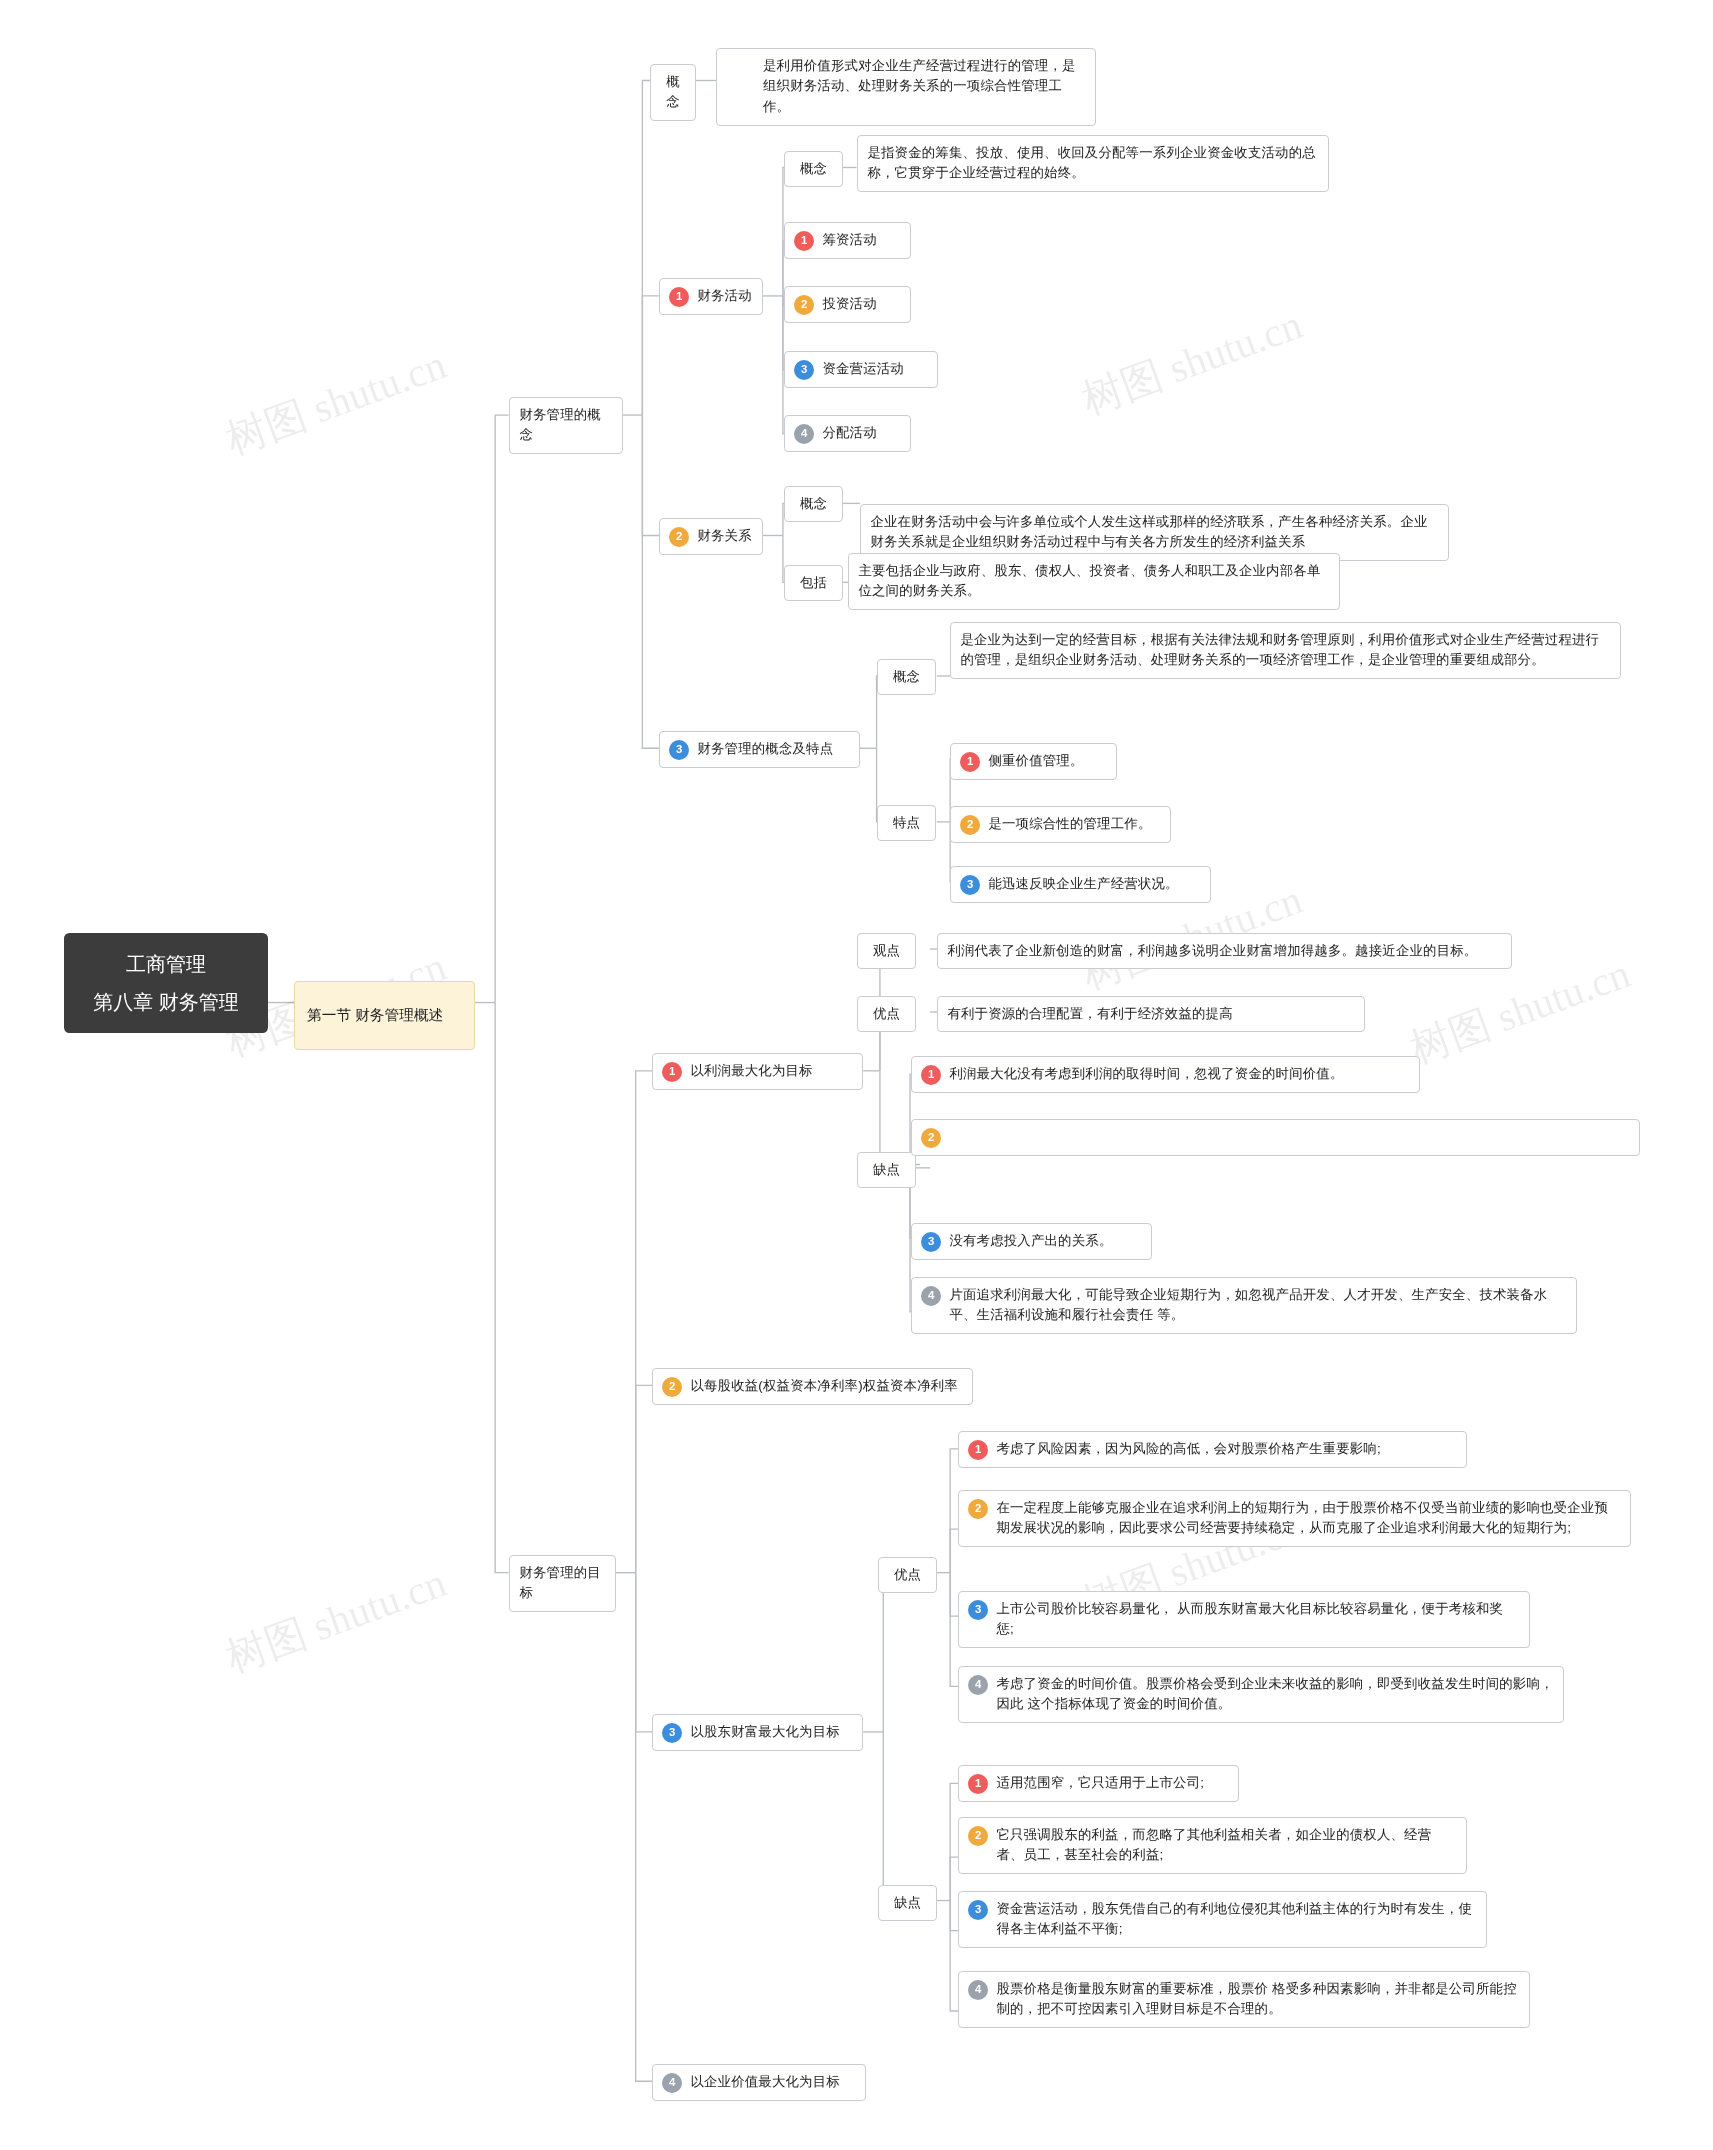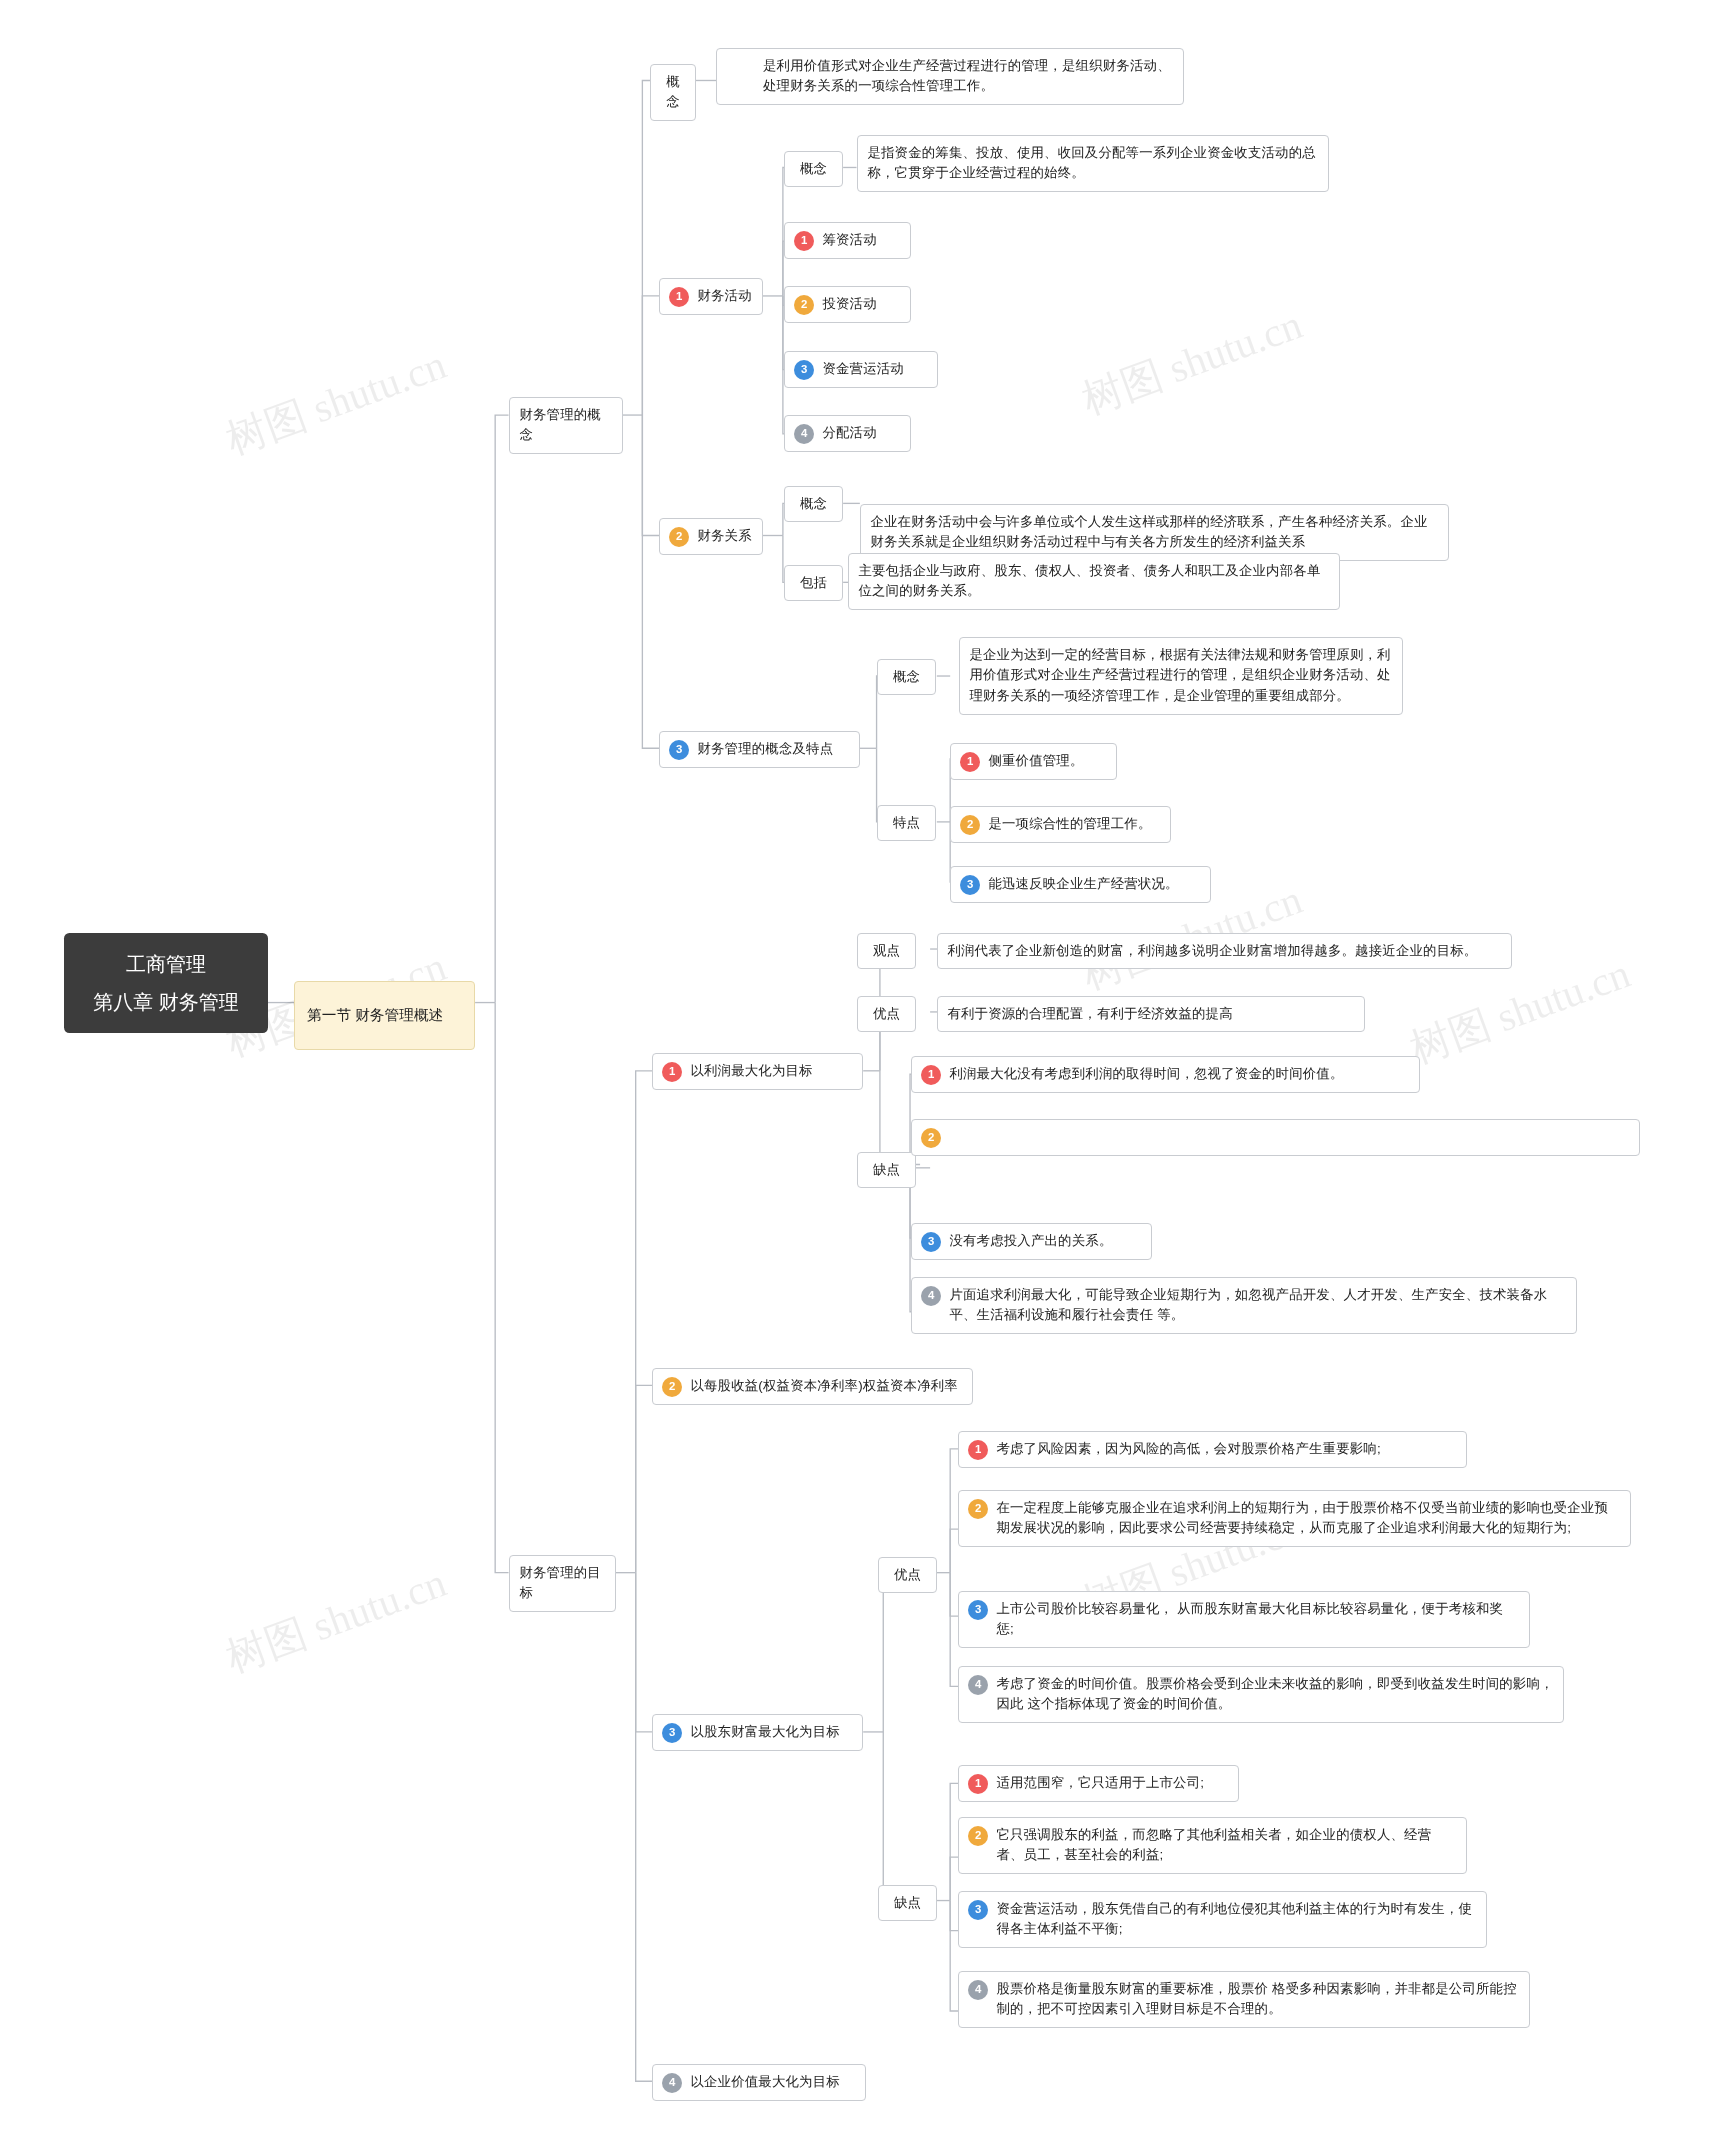--- a/index.html
+++ b/index.html
@@ -172,21 +172,21 @@
     <span class="l1">工商管理</span>
     <span class="l2">第八章 财务管理</span>
   </div>
 
   <div class="chapter" style="left:294px; top:981px; width:181px;">第一节 财务管理概述</div>
 
   <div class="node" style="left:509px; top:397px; width:114px;">财务管理的概念</div>
   <div class="node" style="left:509px; top:1555px; width:107px;">财务管理的目标</div>
 
   <div class="node" style="left:650px; top:64px; width:46px; text-align:center;">概念</div>
-  <div class="node" style="left:716px; top:48px; width:468px;padding-left:46px;">是利用价值形式对企业生产经营过程进行的管理，是组织财务活动、处理财务关系的一项综合性管理工作。</div>
+  <div class="node" style="left:716px; top:48px; width:380px;padding-left:46px;">是利用价值形式对企业生产经营过程进行的管理，是组织财务活动、处理财务关系的一项综合性管理工作。</div>
 
   <div class="node withbadge" style="left:659px; top:278px; width:104px;">
     <span class="badge b1">1</span>
     <span class="txt">财务活动</span>
   </div>
   <div class="node" style="left:784px; top:151px; width:59px; text-align:center;">概念</div>
   <div class="node" style="left:857px; top:135px; width:472px;">是指资金的筹集、投放、使用、收回及分配等一系列企业资金收支活动的总称，它贯穿于企业经营过程的始终。</div>
 
   <div class="node withbadge" style="left:784px; top:222px; width:127px;">
     <span class="badge b1">1</span>
@@ -212,21 +212,21 @@
   <div class="node" style="left:784px; top:486px; width:59px; text-align:center;">概念</div>
   <div class="node" style="left:860px; top:476px; width:589px;margin-top:28px;">企业在财务活动中会与许多单位或个人发生这样或那样的经济联系，产生各种经济关系。企业财务关系就是企业组织财务活动过程中与有关各方所发生的经济利益关系</div>
   <div class="node" style="left:784px; top:565px; width:59px; text-align:center;">包括</div>
   <div class="node" style="left:848px; top:553px; width:492px;">主要包括企业与政府、股东、债权人、投资者、债务人和职工及企业内部各单位之间的财务关系。</div>
 
   <div class="node withbadge" style="left:659px; top:731px; width:201px;">
     <span class="badge b3">3</span>
     <span class="txt">财务管理的概念及特点</span>
   </div>
   <div class="node" style="left:877px; top:659px; width:59px; text-align:center;">概念</div>
-  <div class="node" style="left:950px; top:637px; width:444px;margin-left:9px;">是企业为达到一定的经营目标，根据有关法律法规和财务管理原则，利用价值形式对企业生产经营过程进行的管理，是组织企业财务活动、处理财务关系的一项经济管理工作，是企业管理的重要组成部分。</div>
+  <div class="node" style="left:950px; top:622px; width:671px;">是企业为达到一定的经营目标，根据有关法律法规和财务管理原则，利用价值形式对企业生产经营过程进行的管理，是组织企业财务活动、处理财务关系的一项经济管理工作，是企业管理的重要组成部分。</div>
   <div class="node" style="left:877px; top:805px; width:59px; text-align:center;">特点</div>
 
   <div class="node withbadge" style="left:950px; top:743px; width:167px;">
     <span class="badge b1">1</span>
     <span class="txt">侧重价值管理。</span>
   </div>
   <div class="node withbadge" style="left:950px; top:806px; width:221px;">
     <span class="badge b2">2</span>
     <span class="txt">是一项综合性的管理工作。</span>
   </div>

